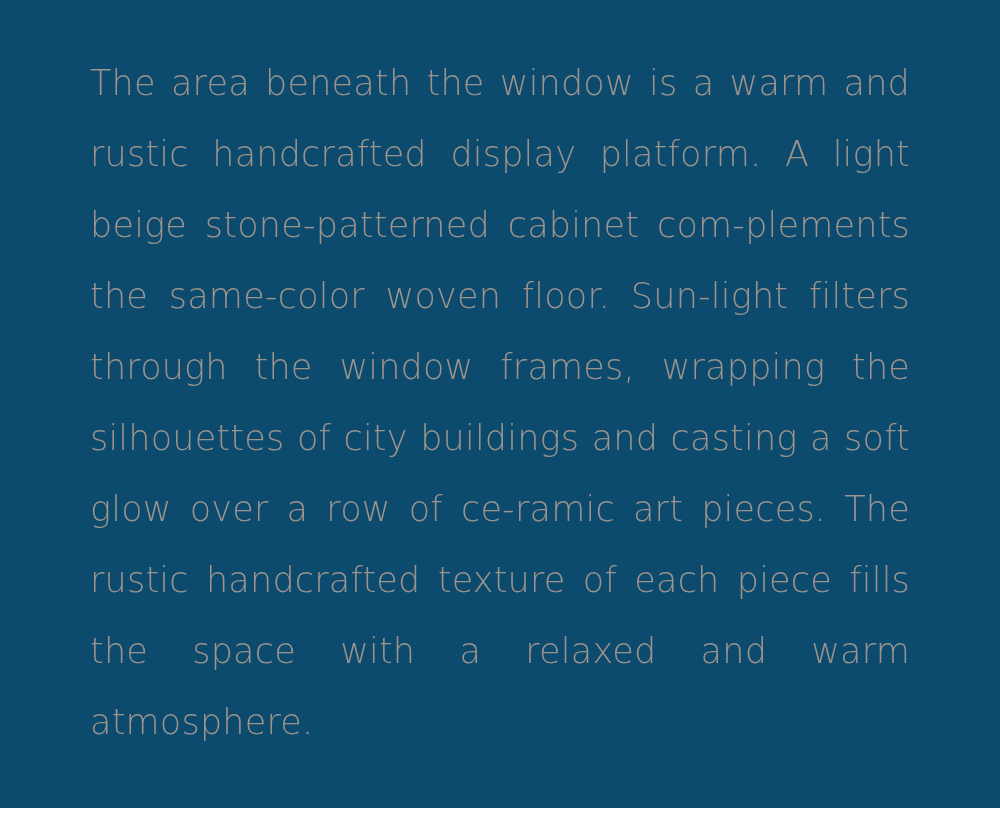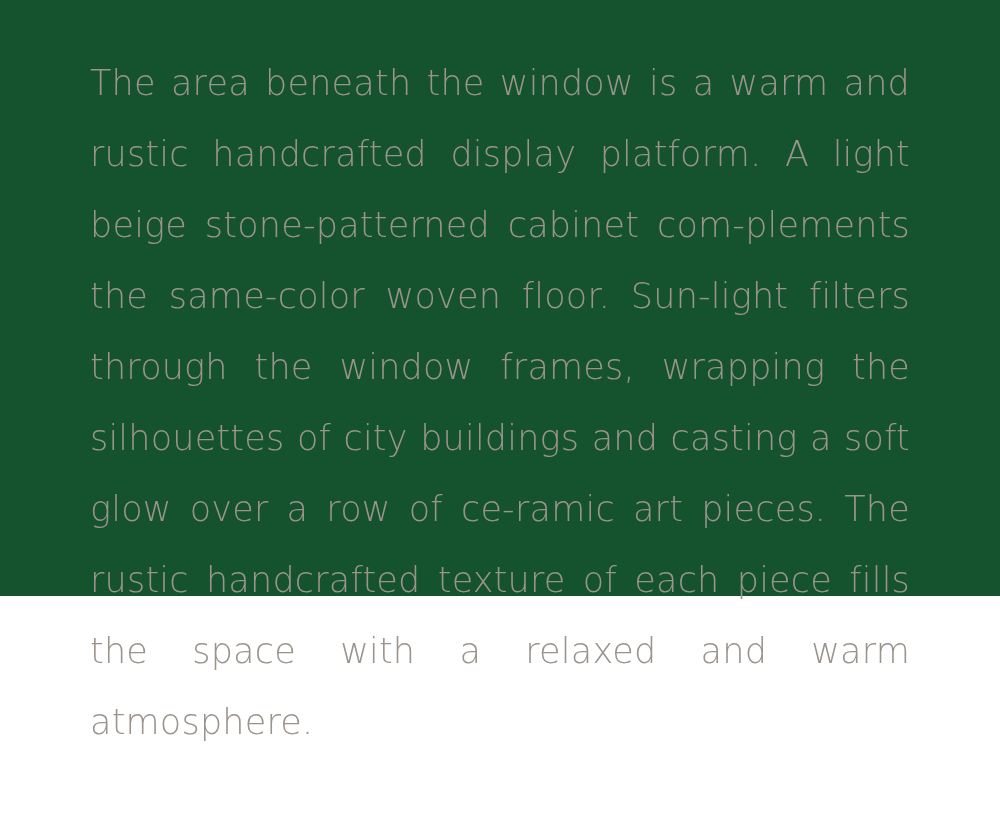--- a/index.html
+++ b/index.html
@@ -9,22 +9,22 @@
   body {
     width: 1000px;
     height: 816px;
     background: #ffffff;
     font-family: "Liberation Sans", sans-serif;
     overflow: hidden;
   }
   .page {
     box-sizing: border-box;
     width: 1000px;
-    height: 596px;
-    background: #14532d;
+    height: 808px;
+    background: #0c4a6e;
     padding: 48px 90px 0 90px;
     display: block;
   }
   .paragraph {
     color: #9b938c;
     font-family: "DejaVu Sans", sans-serif;
     font-size: 35px;
     font-weight: 300;
     line-height: 71px;
     letter-spacing: 0.2px;

